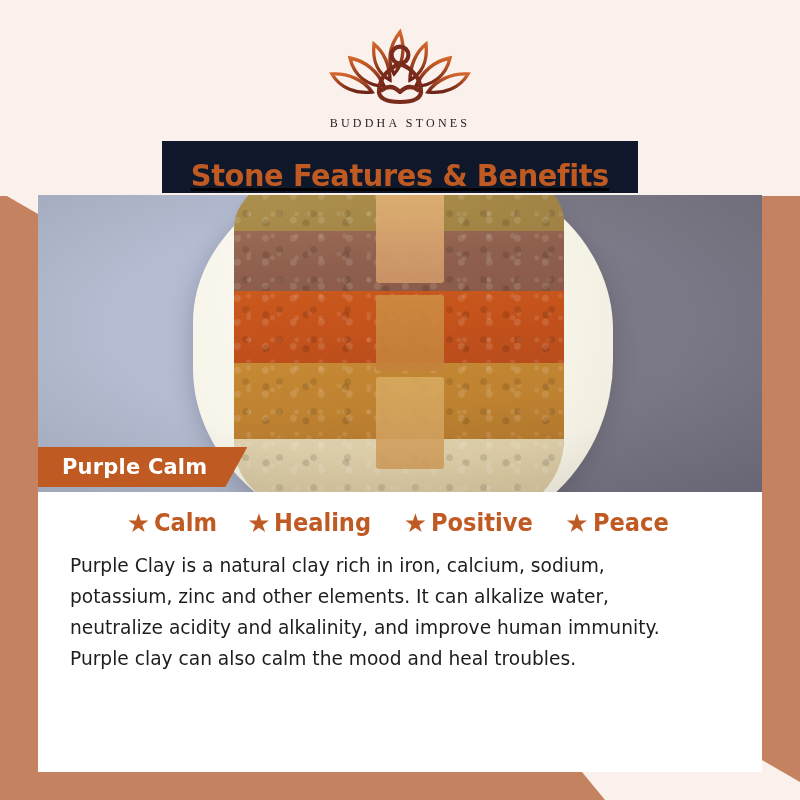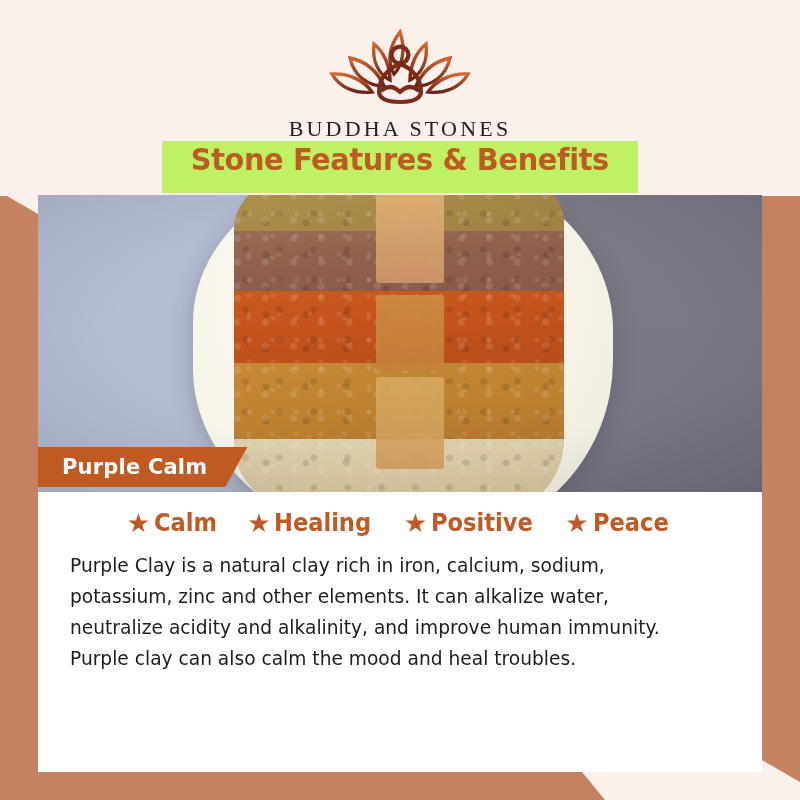--- a/index.html
+++ b/index.html
@@ -62,33 +62,34 @@
     text-align: center;
   }
   .logo-mark {
     display: block;
     margin: 0 auto;
   }
   .brand-name {
     display: block;
     margin-top: 2px;
     font-family: "Liberation Serif", serif;
-    font-size: 22px;
+    font-size: 12px;
     letter-spacing: 3.2px;
     color: #2a2024;
     text-align: center;
   }
   .title-banner {
     position: absolute;
     left: 162px; top: 141px;
     width: 476px; height: 52px;
-    background: #bef264;
+    background: #0f172a;
     display: flex;
-    align-items: flex-start;
+    align-items: flex-end;
     justify-content: center;
+    text-decoration: underline;
   }
   .title-text {
     font-family: "DejaVu Sans", sans-serif;
     font-weight: bold;
     font-size: 31px;
     letter-spacing: -0.4px;
     color: #c05a23;
     white-space: nowrap;
     transform: scaleX(0.93);
   }

